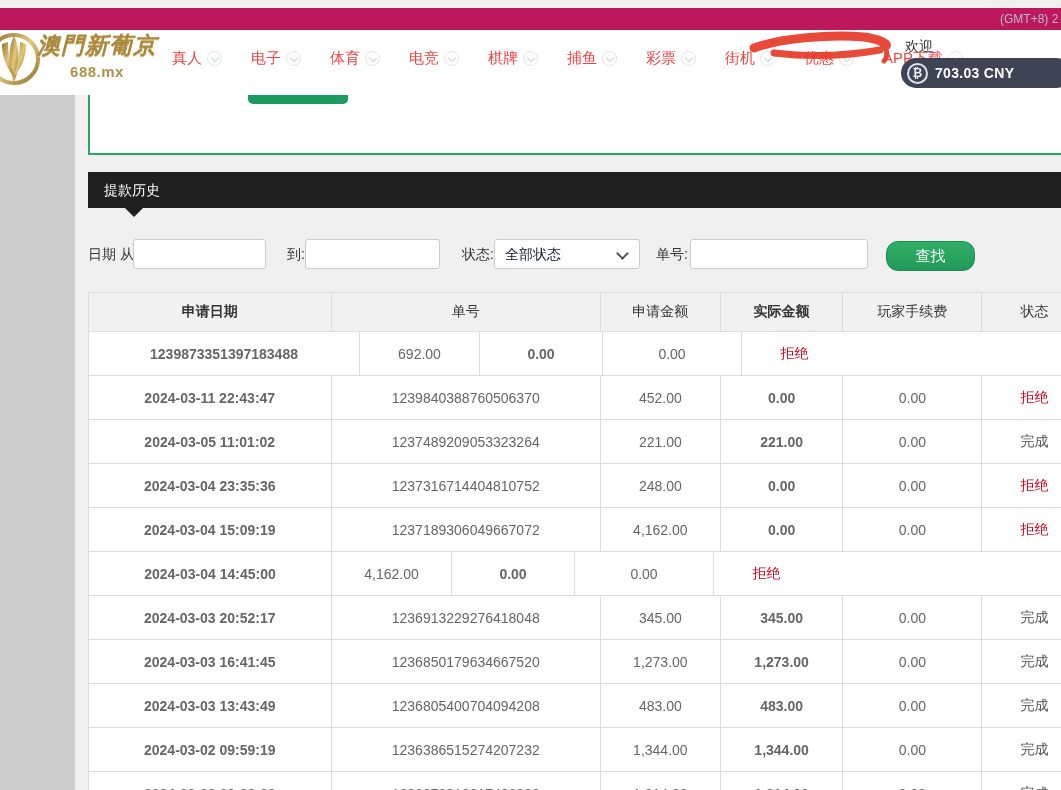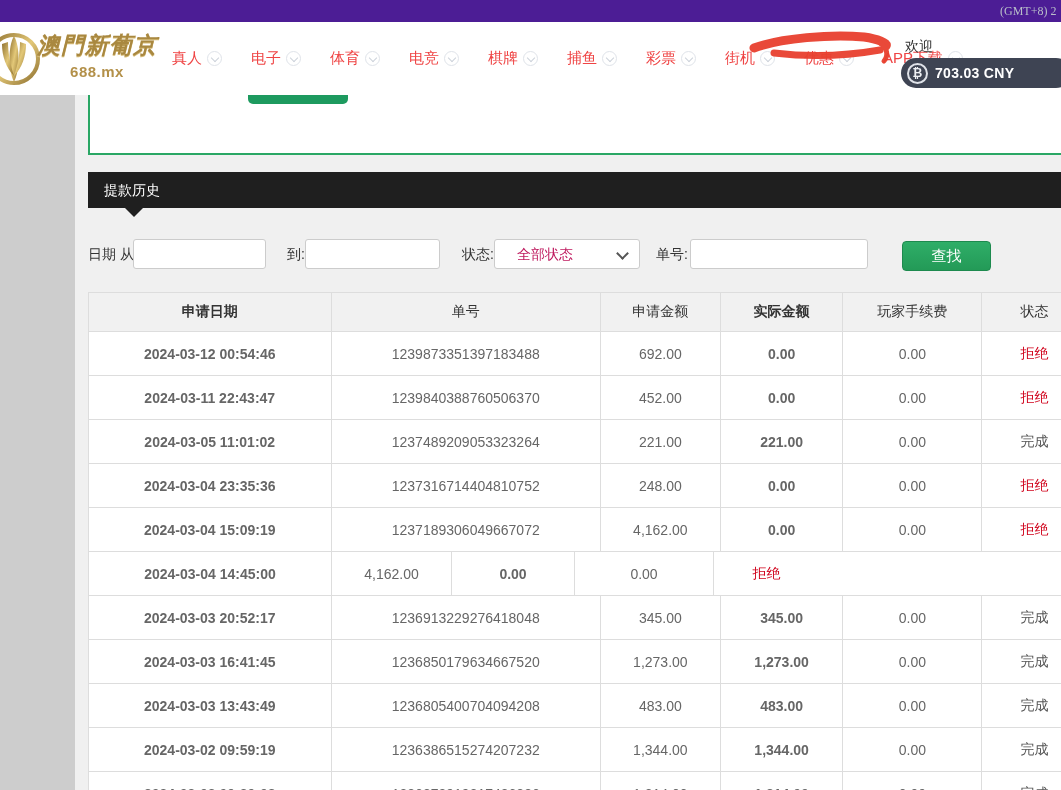--- a/index.html
+++ b/index.html
@@ -3,21 +3,21 @@
 <meta charset="utf-8">
 <style>
   html,body{margin:0;padding:0;background:#ffffff;}
   .screen{
     position:relative;width:1061px;height:790px;overflow:hidden;
     background:#f0f0f0;
     font-family:"Liberation Sans","DejaVu Sans",sans-serif;
     -webkit-font-smoothing:antialiased;
   }
   
-  .topbar{position:absolute;left:0;top:0;width:1061px;height:22px;background:#4c1d95;z-index:30;font-family:Liberation Serif, serif;}
+  .topbar{position:absolute;left:0;top:8px;width:1061px;height:22px;background:#be185d;z-index:30;}
   .topbar .tz{position:absolute;left:1000px;top:4px;color:#b9bfc9;font-size:12px;white-space:nowrap;}
   
   .header{position:absolute;left:0;top:22px;width:1061px;height:73px;background:#ffffff;z-index:20;}
   .logo{position:absolute;left:0;top:0;height:73px;}
   .emblem{position:absolute;left:-16px;top:4px;}
   .logo-text{position:absolute;left:32px;top:8px;width:130px;text-align:center;}
   .logo-title{font-family:"Liberation Serif","DejaVu Serif",serif;font-style:italic;font-weight:bold;
     font-size:23px;color:#a98840;letter-spacing:1px;white-space:nowrap;
     text-shadow:0 1px 0 #d8bd7a;}
   .logo-domain{font-size:15px;color:#b39049;margin-top:2px;font-weight:bold;letter-spacing:.5px;}
@@ -46,26 +46,26 @@
   .panel-title{color:#ffffff;font-size:14px;line-height:36px;padding-left:16px;}
   .panel-pointer{position:absolute;left:125px;top:208px;width:0;height:0;
     border-left:9px solid transparent;border-right:9px solid transparent;border-top:9px solid #1f1f1f;}
   
   .filters{position:absolute;left:0;top:239px;width:1061px;height:34px;font-size:14px;color:#333;}
   .f-label{position:absolute;line-height:30px;white-space:nowrap;}
   .f-input{position:absolute;height:28px;border:1px solid #cccccc;border-radius:3px;background:#fff;
     font-size:13px;padding:0 8px;box-sizing:border-box;outline:none;height:30px;}
   .f-select{position:absolute;height:30px;border:1px solid #cccccc;border-radius:3px;background:#fff;
     box-sizing:border-box;cursor:pointer;}
-  .f-select .sel-text{font-size:14px;color:#be185d;line-height:28px;padding-left:10px;margin-left:12px;}
+  .f-select .sel-text{font-size:14px;color:#0f172a;line-height:28px;padding-left:10px;}
   .sel-chev{position:absolute;right:12px;top:9px;width:7px;height:7px;
     border-right:2px solid #555;border-bottom:2px solid #555;transform:rotate(45deg);}
   .search-btn{position:absolute;left:886px;top:2px;width:89px;height:30px;border:1px solid #1d8a4e;
-    border-radius:4px;background:linear-gradient(#2fae68,#239a57);color:#fff;font-size:15px;
-    cursor:pointer;font-family:inherit;margin-left:16px;}
+    border-radius:12px;background:linear-gradient(#2fae68,#239a57);color:#fff;font-size:15px;
+    cursor:pointer;font-family:inherit;}
   
   .table{position:absolute;left:88px;top:292px;width:1000px;background:#fff;
     border:1px solid #dddddd;box-sizing:border-box;}
   .thead{display:flex;background:#f1f1f1;height:38px;}
   .trow{display:flex;background:#ffffff;height:43px;border-top:1px solid #dddddd;}
   .tcell{display:flex;align-items:center;justify-content:center;font-size:14px;color:#666;
     box-sizing:border-box;border-left:1px solid #dddddd;text-align:center;}
   .tcell:first-child{border-left:none;font-weight:bold;}
   .thead .tcell{color:#333;}
   .c0{width:242px;}.c1{width:270px;}.c2{width:120px;}.c3{width:123px;font-weight:bold;}.c4{width:139px;}.c5{width:106px;}
@@ -214,21 +214,20 @@
     <div class="thead">
         <div class="tcell c0">申请日期</div>
         <div class="tcell c1">单号</div>
         <div class="tcell c2">申请金额</div>
         <div class="tcell c3">实际金额</div>
         <div class="tcell c4">玩家手续费</div>
         <div class="tcell c5">状态</div>
       </div>
     <div>
         <div class="trow">
-          <div class="tcell c0">2024-03-12 00:54:46</div>
           <div class="tcell c1">1239873351397183488</div>
           <div class="tcell c2">692.00</div>
           <div class="tcell c3">0.00</div>
           <div class="tcell c4">0.00</div>
           <div class="tcell c5 rejected">拒绝</div>
         </div>
         <div class="trow">
           <div class="tcell c0">2024-03-11 22:43:47</div>
           <div class="tcell c1">1239840388760506370</div>
           <div class="tcell c2">452.00</div>

